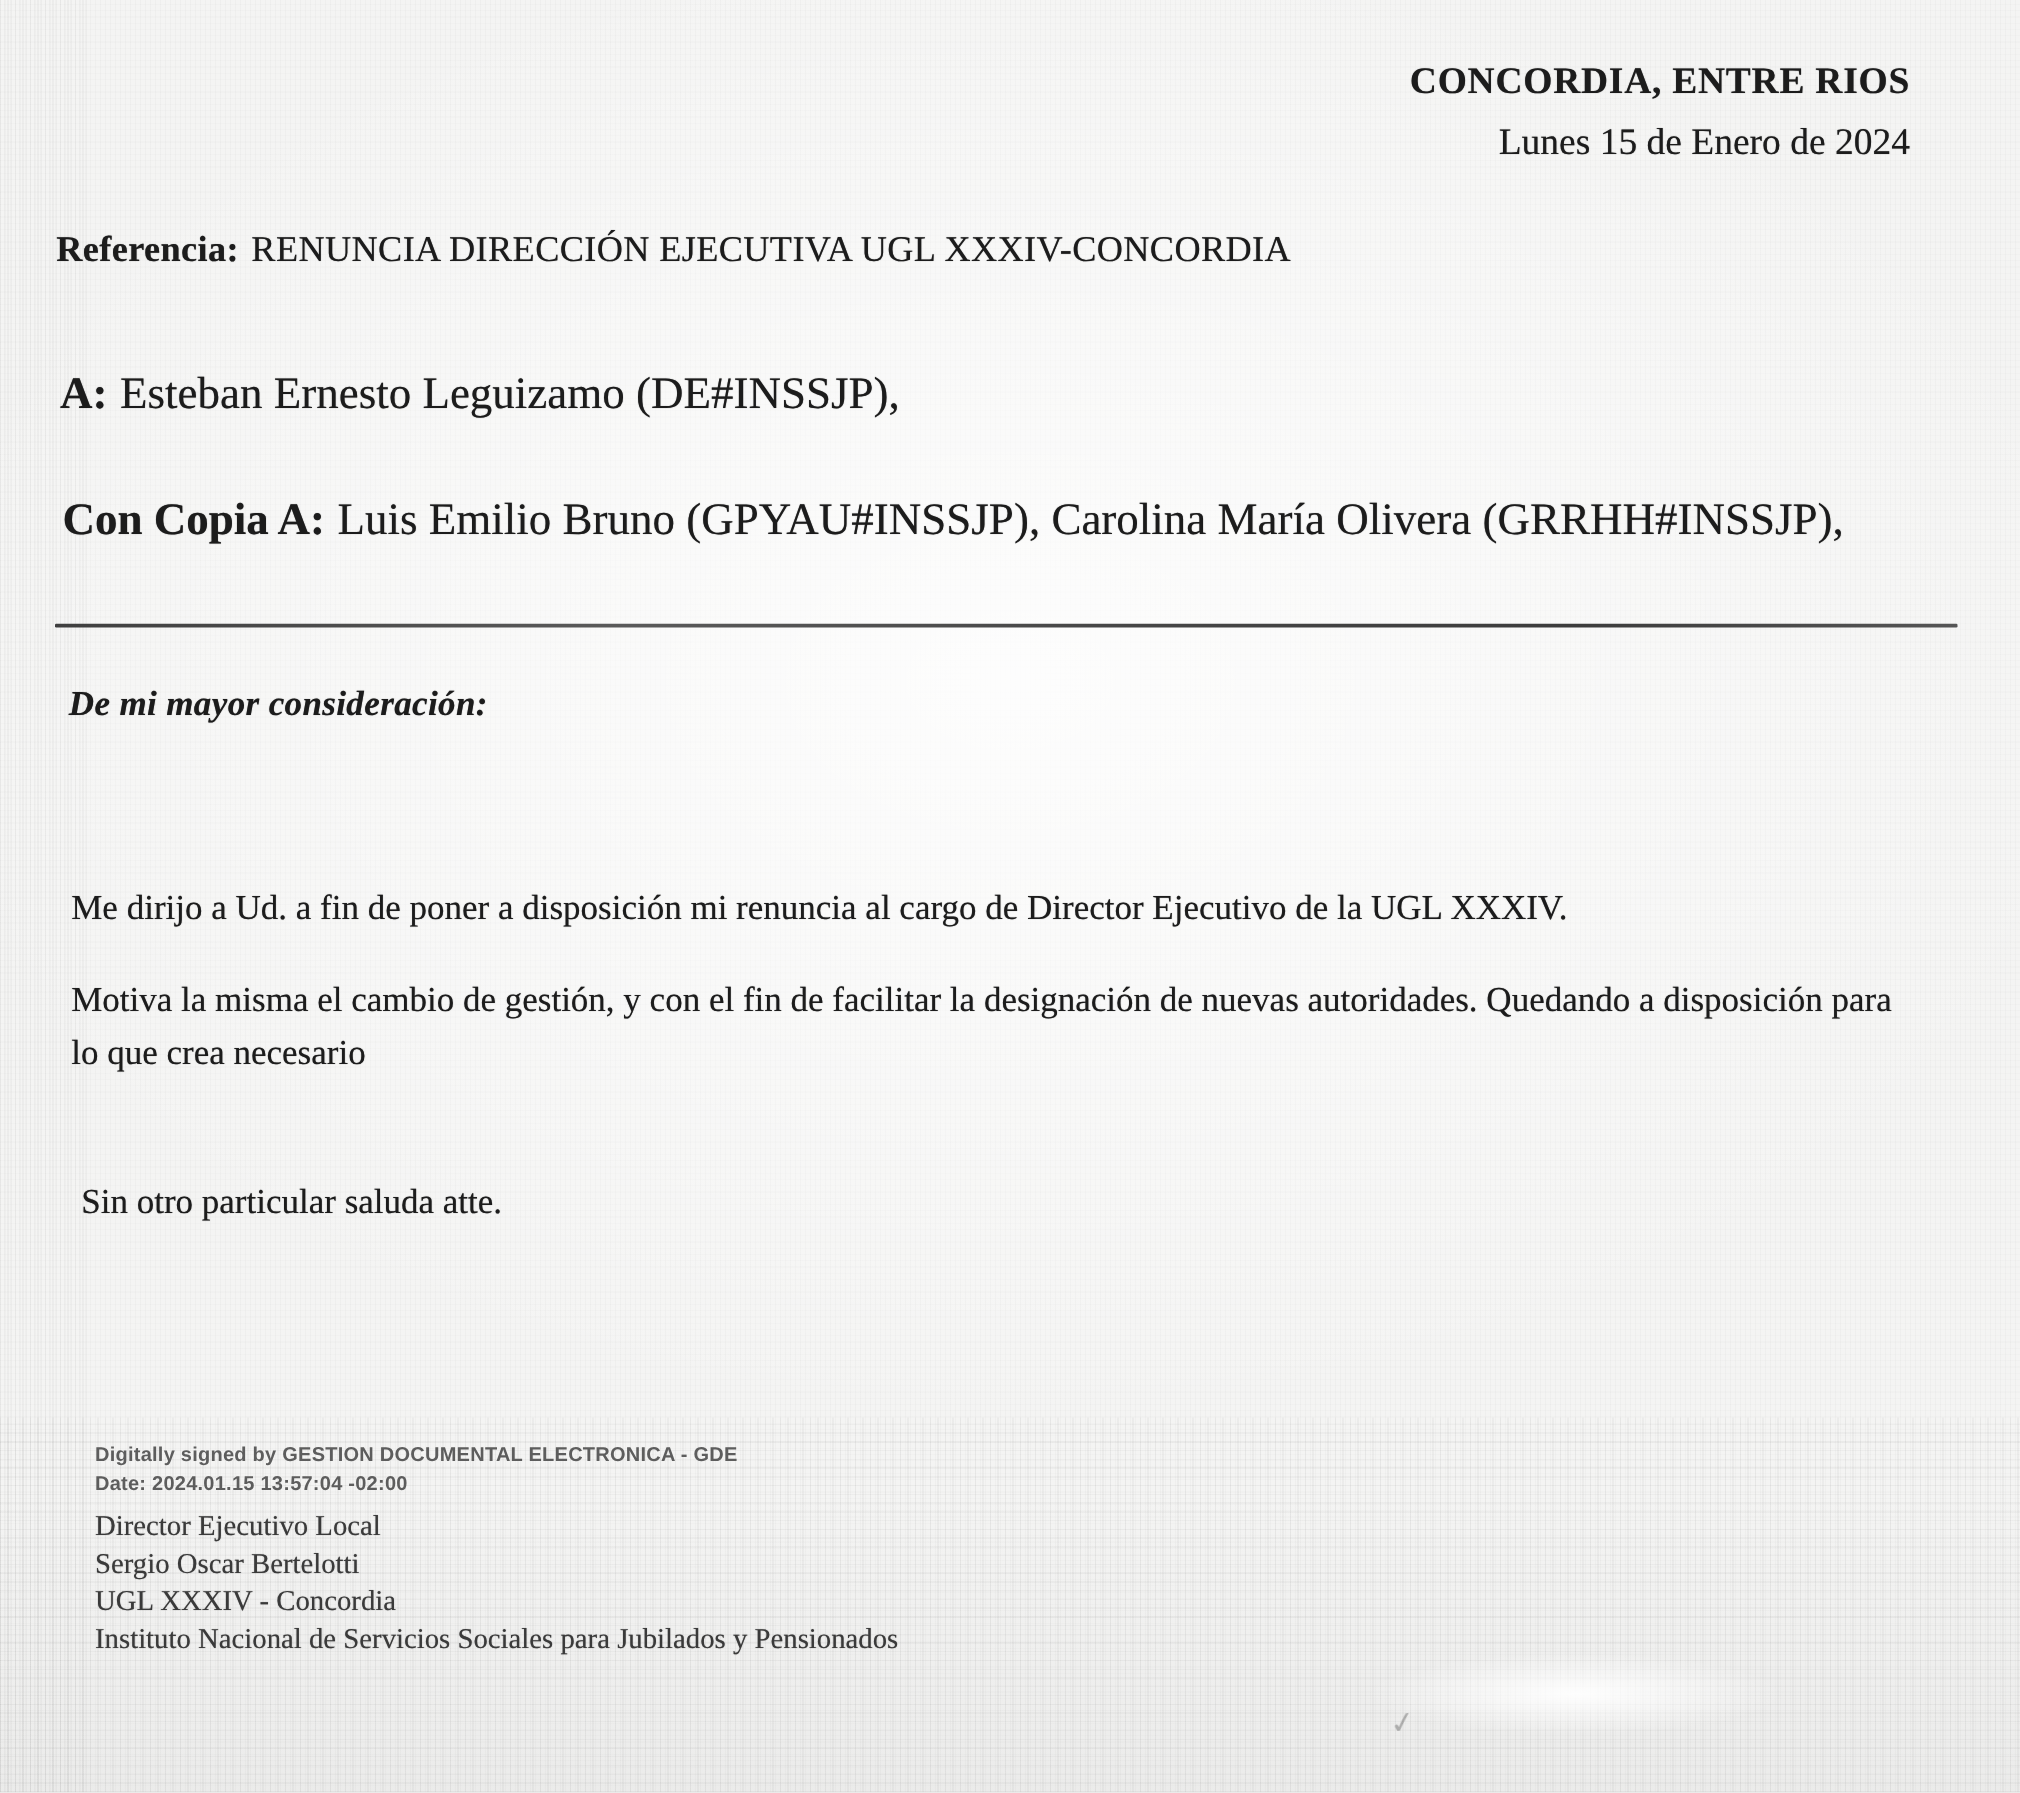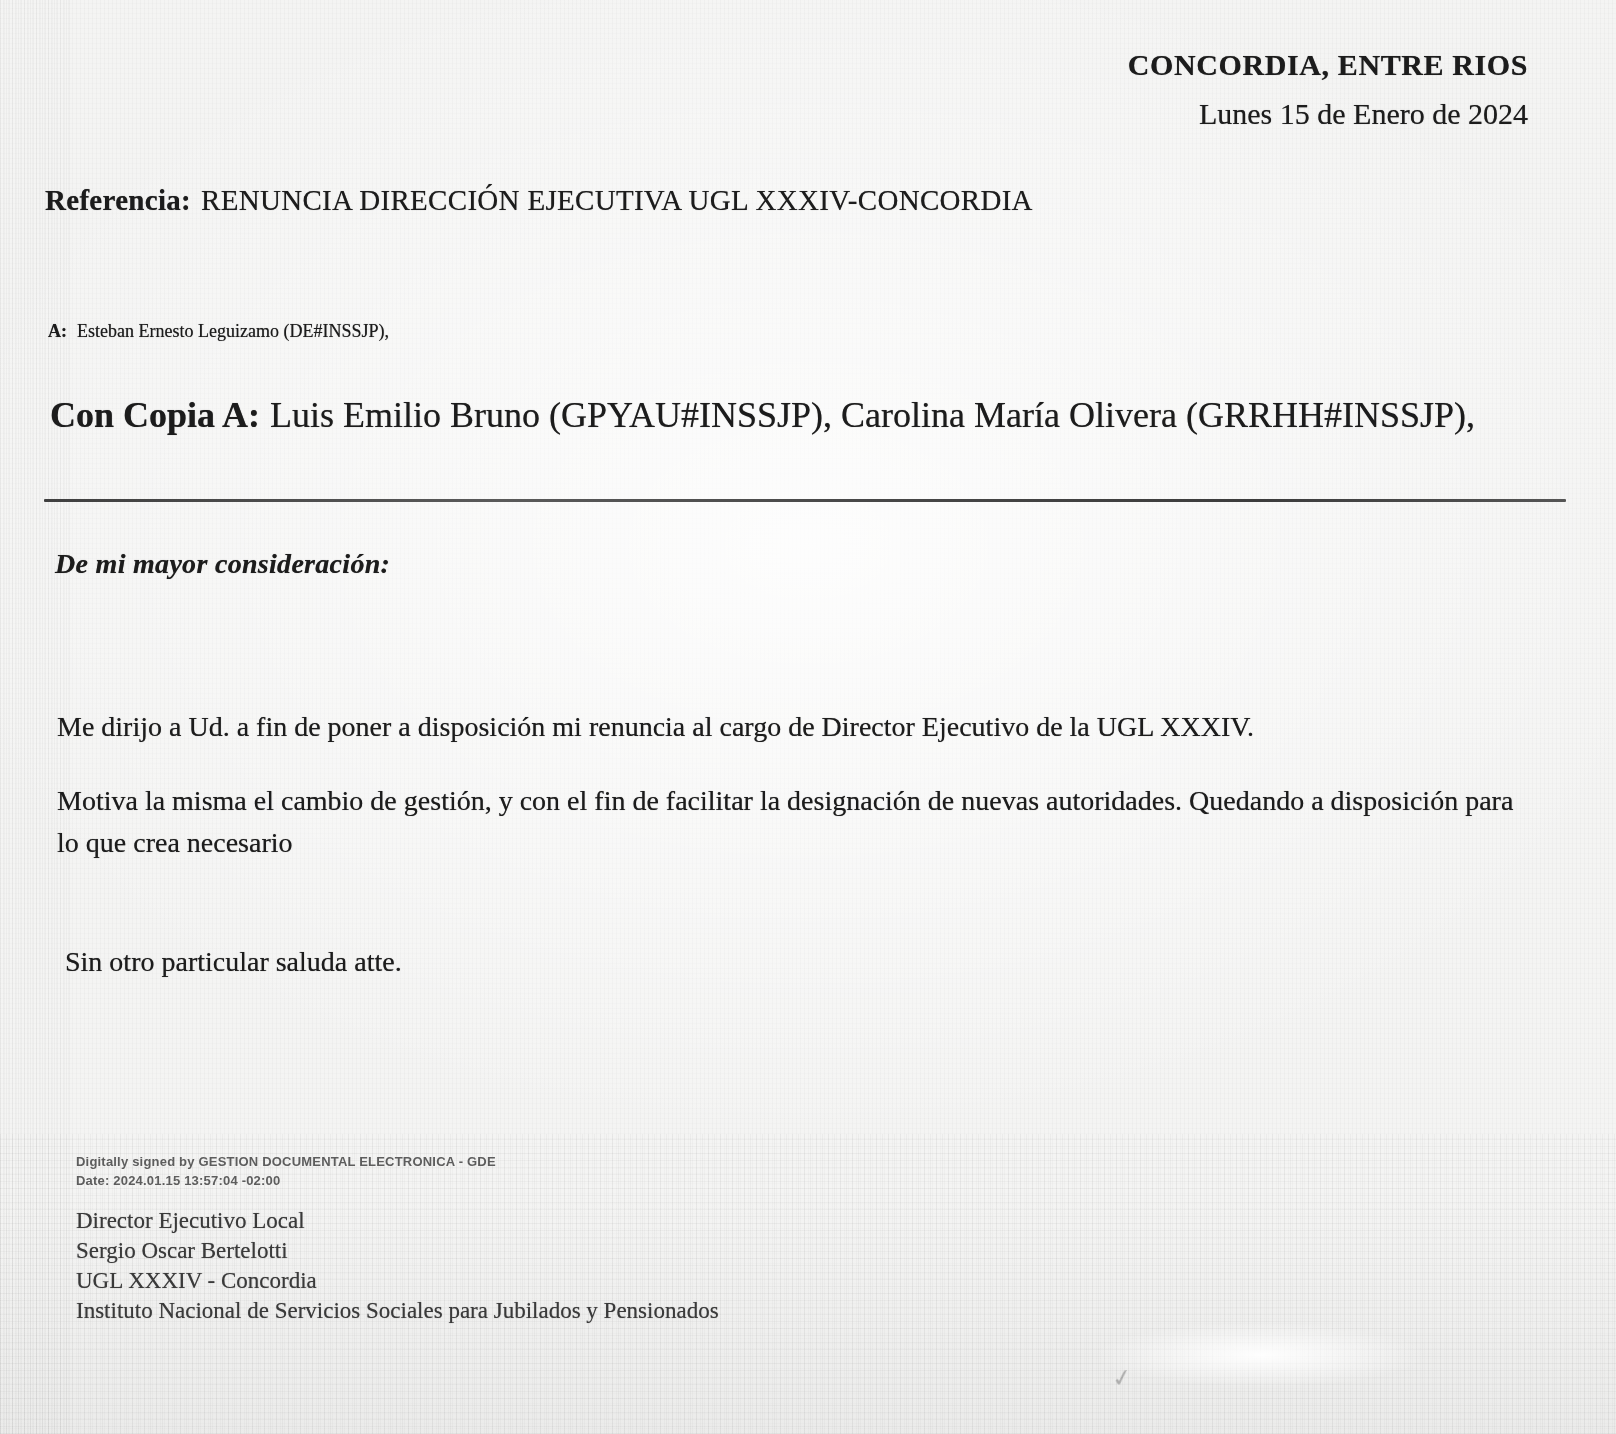--- a/index.html
+++ b/index.html
@@ -77,23 +77,23 @@
     top: 184px;
     left: 45px;
     font-size: 29px;
     letter-spacing: 0.3px;
     white-space: nowrap;
   }
   .reference-line .label { font-weight: 700; margin-right: 10px; }
 
   .to-line {
     position: absolute;
-    top: 321px;
+    top: 293px;
     left: 48px;
-    font-size: 18px;
+    font-size: 36px;
     white-space: nowrap;
   }
   .to-line .label { font-weight: 700; margin-right: 10px; }
 
   .cc-line {
     position: absolute;
     top: 394px;
     left: 50px;
     font-size: 36px;
     white-space: nowrap;
@@ -136,21 +136,21 @@
     left: 65px;
     font-size: 28px;
     text-align: right;
   }
 
   .digital-signature {
     position: absolute;
     top: 1153px;
     left: 76px;
     font-family: "Liberation Sans", "DejaVu Sans", sans-serif;
-    font-size: 13px;
+    font-size: 16px;
     font-weight: 700;
     color: #5d5d5d;
     line-height: 1.45;
     letter-spacing: 0.2px;
     filter: blur(0.5px);
   }
 
   .signature-block {
     position: absolute;
     top: 1206px;

